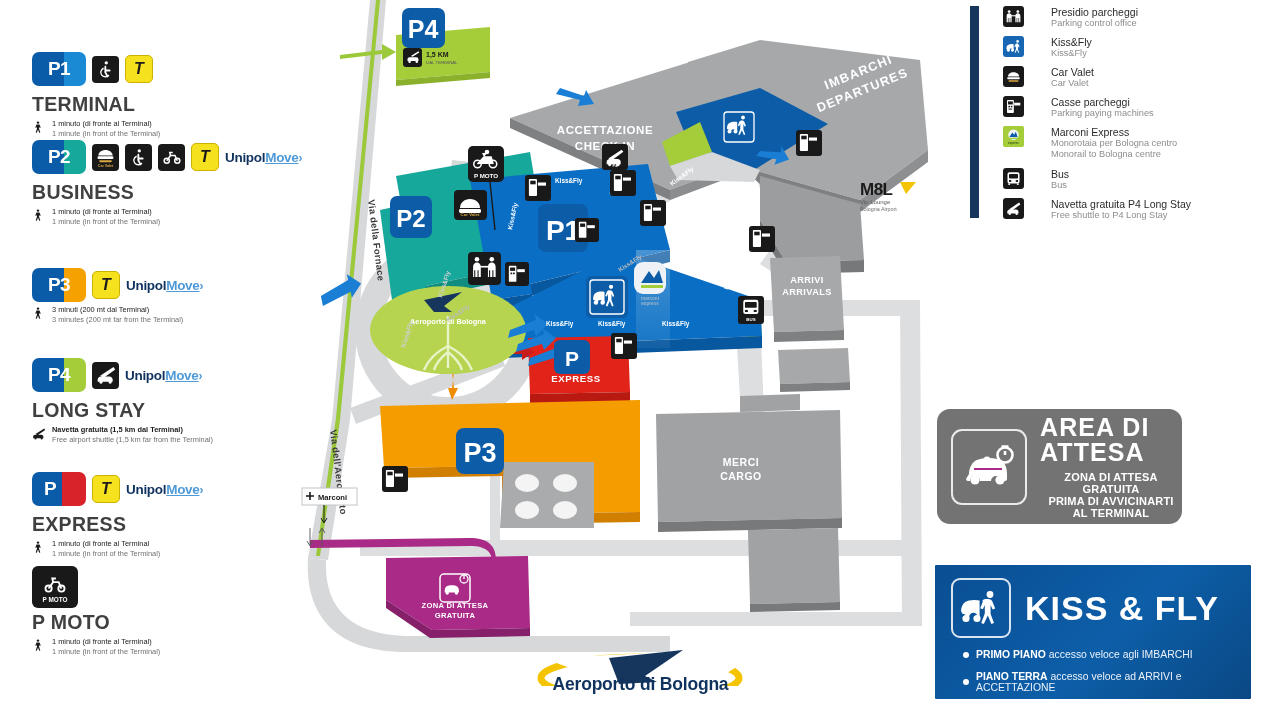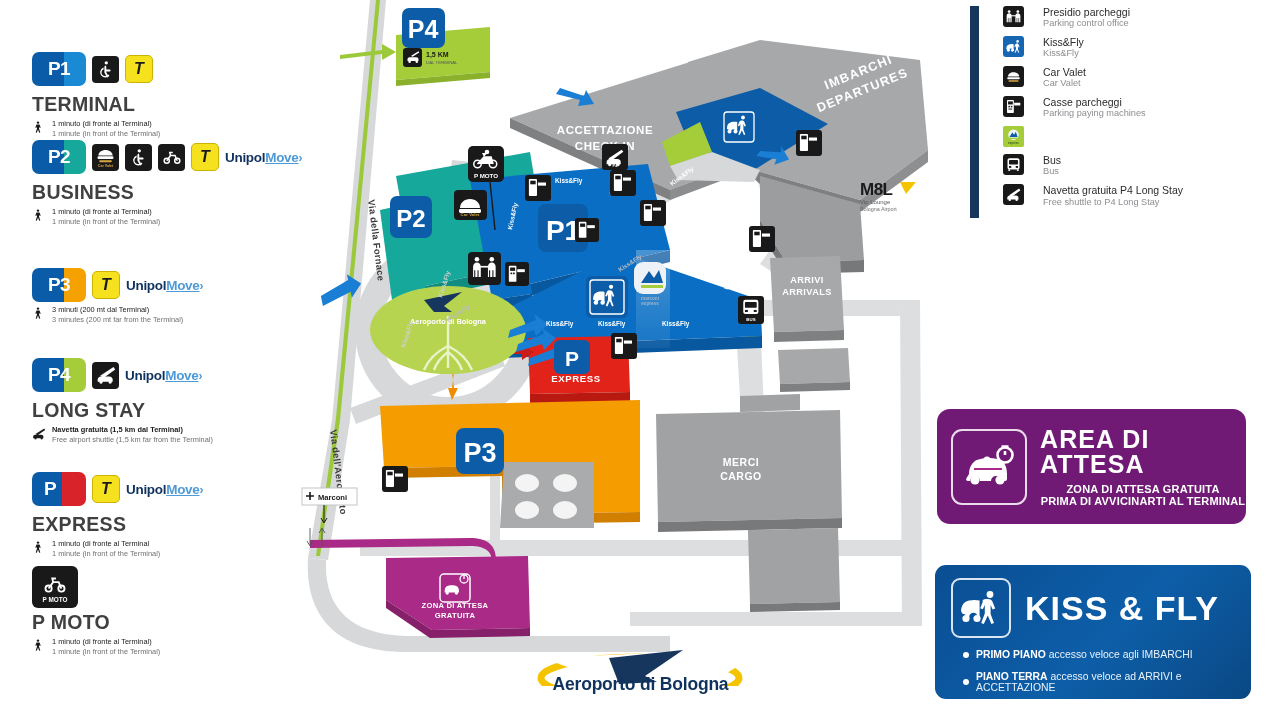--- a/index.html
+++ b/index.html
@@ -29,39 +29,39 @@
   .pk-sub{display:flex;gap:6px;margin-top:3px;align-items:flex-start;}
   .pk-sub .glyph{width:14px;flex:0 0 14px;padding-top:1px;}
   .pk-lines{font-size:7.4px;line-height:1.35;}
   .pk-lines .l1{color:#1a1a1a;}
   .pk-lines .l2{color:#6e7073;}
   .pk-lines.bold .l1{font-weight:bold;}
 
   
   #right-legend{position:absolute;left:970px;top:6px;width:290px;}
   #right-legend .bar{position:absolute;left:0;top:0;width:9px;height:212px;background:#17365d;}
-  .rl-row{display:flex;gap:19px;margin-bottom:7px;padding-left:33px;align-items:flex-start;}
+  .rl-row{display:flex;gap:27px;margin-bottom:7px;padding-left:33px;align-items:flex-start;}
   .rl-ico{width:21px;height:21px;flex:0 0 21px;border-radius:3px;background:#191919;
           display:flex;align-items:center;justify-content:center;}
   .rl-t{font-size:10.5px;color:#2b2b2b;line-height:1.15;}
   .rl-s{font-size:9.2px;color:#8b8d90;line-height:1.2;}
 
   
-  #attesa-panel{position:absolute;left:937px;top:409px;width:309px;height:115px;
-      background:#701a75;border-radius:13px;display:flex;align-items:center;padding-left:14px;
+  #attesa-panel{position:absolute;left:937px;top:409px;width:245px;height:115px;
+      background:#737373;border-radius:13px;display:flex;align-items:center;padding-left:14px;
       box-sizing:border-box;}
   #attesa-panel .bigico{width:72px;height:72px;border:2px solid rgba(255,255,255,.85);
       border-radius:11px;flex:0 0 72px;display:flex;align-items:center;justify-content:center;}
   #attesa-panel .txt{margin-left:13px;color:#fff;}
   #attesa-title{font-size:25px;font-weight:bold;letter-spacing:1.1px;line-height:1;}
   #attesa-l1,#attesa-l2{font-size:11px;font-weight:bold;letter-spacing:.2px;text-align:center;}
   #attesa-l1{margin-top:6px;}
 
   #kf-panel{position:absolute;left:935px;top:565px;width:316px;height:134px;
-      background:#0b4d8f;border-radius:11px;box-sizing:border-box;padding:13px 16px;
+      background:#0b4d8f;border-radius:1px;box-sizing:border-box;padding:13px 16px;
       background-image:linear-gradient(135deg,#0a4e93 0%,#0d5ea8 55%,#0a4884 100%);}
   #kf-panel .krow{display:flex;align-items:center;}
   #kf-panel .kico{width:56px;height:56px;border:2px solid rgba(255,255,255,.85);border-radius:9px;
       flex:0 0 56px;display:flex;align-items:center;justify-content:center;}
   #kf-title{color:#fff;font-size:34px;font-weight:bold;letter-spacing:1px;margin-left:14px;}
   .kbullet{display:flex;align-items:center;gap:7px;margin-top:11px;color:#eaf2fa;font-size:10.4px;padding-left:12px;}
   .kbullet .dot{width:6px;height:6px;border-radius:50%;background:#fff;flex:0 0 6px;}
   .kbullet b{color:#fff;}
 
   
@@ -318,20 +318,25 @@
       </div>
       <div class="rl-row">
         <div class="rl-ico" style="background: rgb(164, 205, 57);">
           <svg width="21" height="21" viewBox="0 0 36 36">
             <rect width="36" height="36" rx="4" fill="#a4cd39"></rect>
             <circle cx="18" cy="15" r="9" fill="#eef4fa"></circle>
             <path d="M11 19 L16 11 L19 15 L22 10 L25 19 Z" fill="#0c5ca8"></path>
             <rect x="10" y="20" width="16" height="2.4" fill="#a4cd39"></rect>
             <text x="18" y="31" text-anchor="middle" font-size="5" fill="#3d5a20" font-family="Liberation Sans, sans-serif" font-weight="bold">express</text>
           </svg>
+        </div>
+        <div>
+          <div class="rl-t">Marconi Express</div>
+          <div class="rl-s">Monorotaia per Bologna centro</div>
+          <div class="rl-s">Monorail to Bologna centre</div>
         </div>
       </div>
       <div class="rl-row">
         <div class="rl-ico" style="background: rgb(25, 25, 25);">
           <svg width="15" height="15" viewBox="0 0 40 40" fill="#ffffff">
             <rect x="4" y="3" width="32" height="30" rx="5"></rect>
             <rect x="8" y="8" width="24" height="12" rx="2" fill="#191919"></rect>
             <rect x="8" y="24" width="6" height="5" fill="#191919"></rect>
             <rect x="26" y="24" width="6" height="5" fill="#191919"></rect>
             <rect x="6" y="33" width="5" height="4"></rect>

